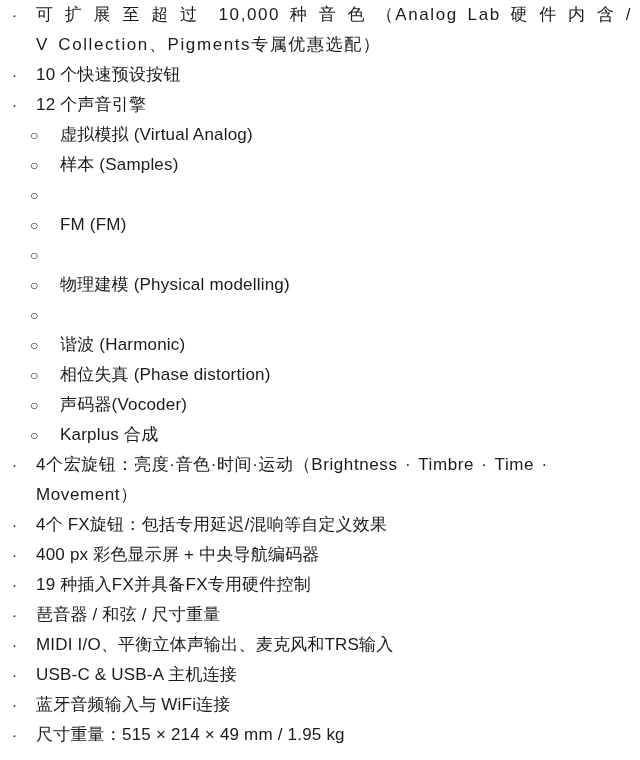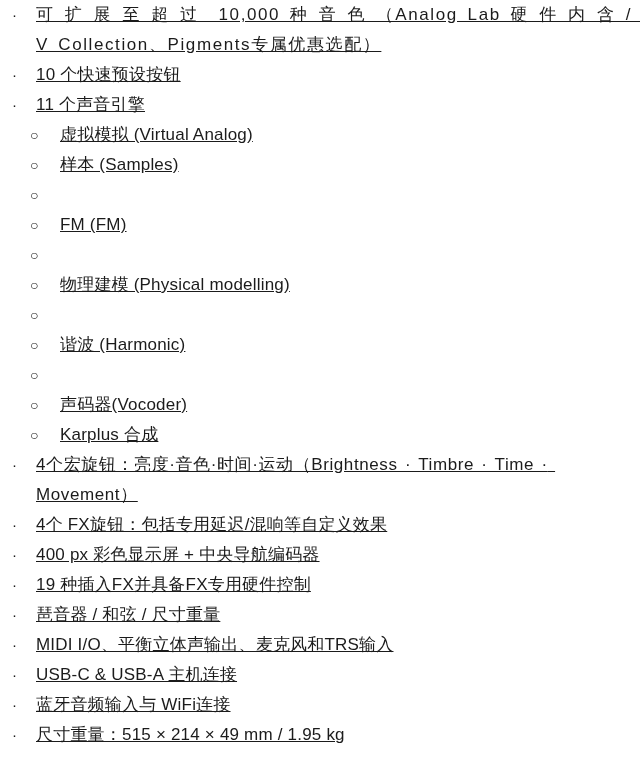--- a/index.html
+++ b/index.html
@@ -38,21 +38,20 @@
   }
   .spec-item.sub .marker {
     width: 30px;
     font-size: 14px;
     padding-left: 18px;
     box-sizing: content-box;
   }
   .spec-item .text {
     flex: 1 1 auto;
     white-space: pre-wrap;
-    text-decoration: underline;
   }
   
   .spec-item.justify .text {
     text-align: justify;
     text-align-last: left;
   }
   .spec-item.spread-1 .text {
     word-spacing: 3px;
     letter-spacing: 1.6px;
   }
@@ -68,21 +67,21 @@
     <li class="spec-item justify spread-1">
       <span class="marker">·</span>
       <span class="text">可 扩 展 至 超 过  10,000 种 音 色 （Analog Lab 硬 件 内 含 / V Collection、Pigments专属优惠选配）</span>
     </li>
     <li class="spec-item">
       <span class="marker">·</span>
       <span class="text">10 个快速预设按钮</span>
     </li>
     <li class="spec-item">
       <span class="marker">·</span>
-      <span class="text">11 个声音引擎</span>
+      <span class="text">12 个声音引擎</span>
     </li>
     <li class="spec-item sub">
       <span class="marker">○</span>
       <span class="text">虚拟模拟 (Virtual Analog)</span>
     </li>
     <li class="spec-item sub">
       <span class="marker">○</span>
       <span class="text">样本 (Samples)</span>
     </li>
     <li class="spec-item sub">
@@ -101,20 +100,21 @@
     </li>
     <li class="spec-item sub">
       <span class="marker">○</span>
     </li>
     <li class="spec-item sub">
       <span class="marker">○</span>
       <span class="text">谐波 (Harmonic)</span>
     </li>
     <li class="spec-item sub">
       <span class="marker">○</span>
+      <span class="text">相位失真 (Phase distortion)</span>
     </li>
     <li class="spec-item sub">
       <span class="marker">○</span>
       <span class="text">声码器(Vocoder)</span>
     </li>
     <li class="spec-item sub">
       <span class="marker">○</span>
       <span class="text">Karplus 合成</span>
     </li>
     <li class="spec-item spread-2">

